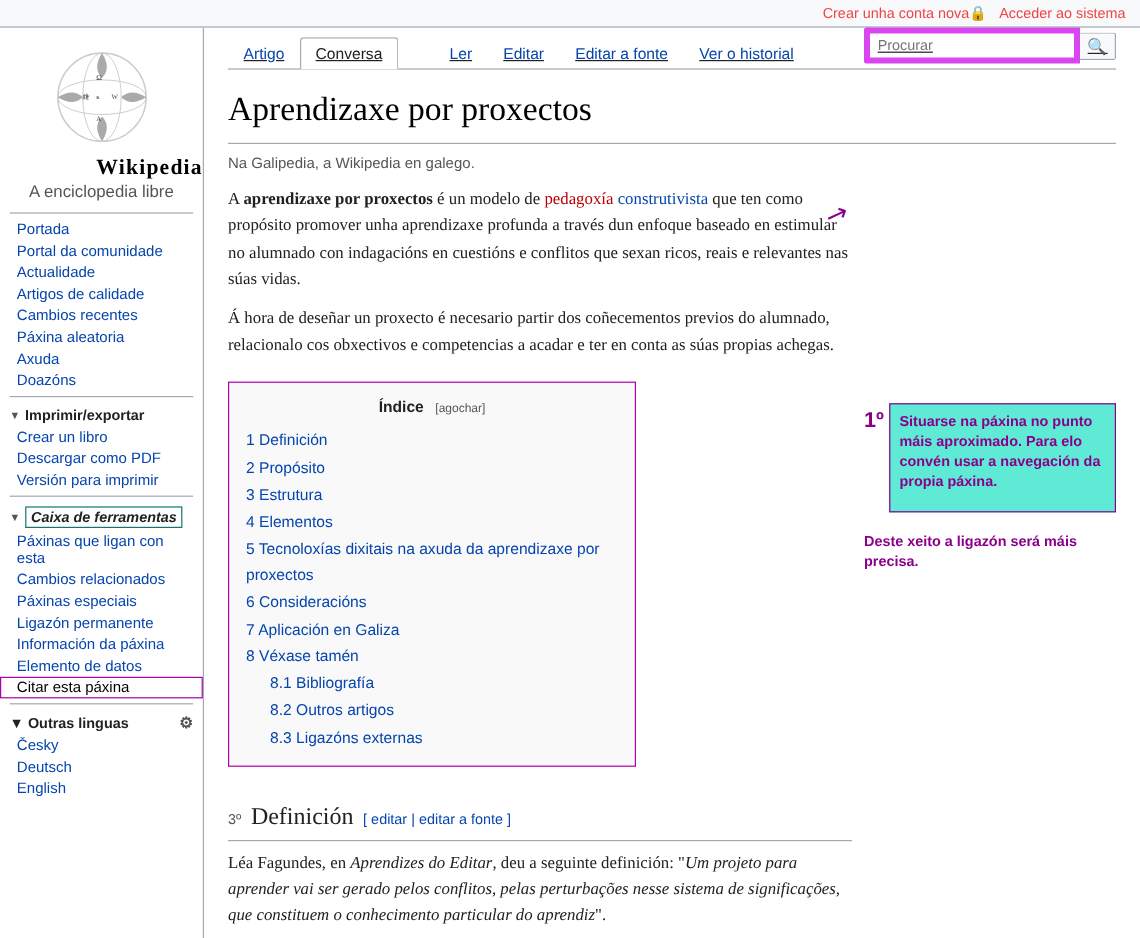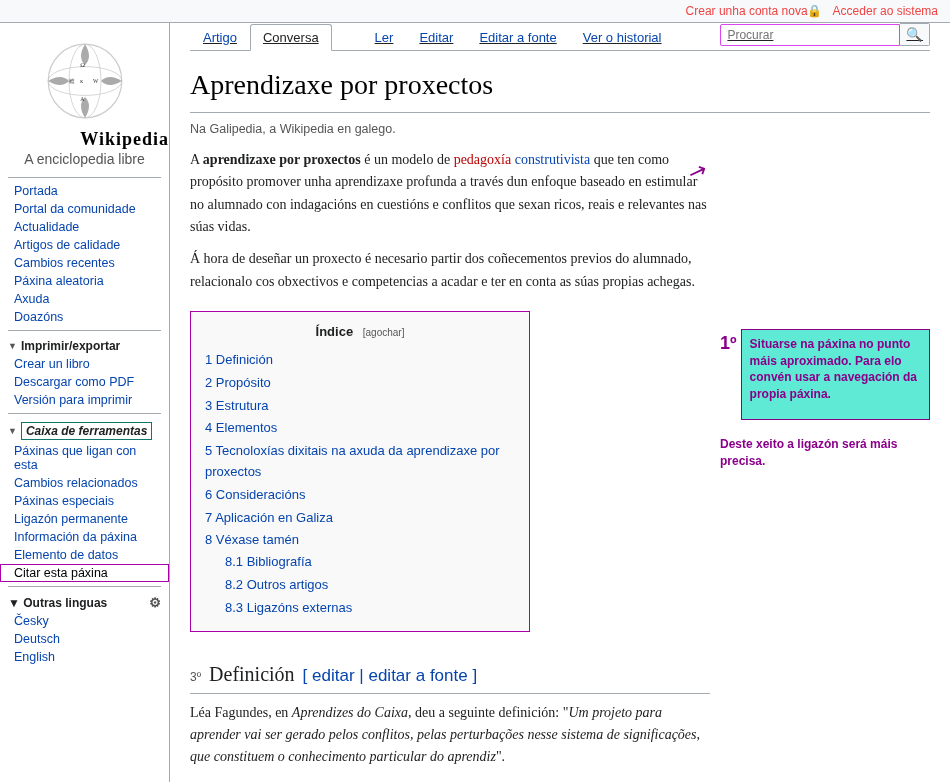--- a/index.html
+++ b/index.html
@@ -133,21 +133,21 @@
       background: #fff;
       color: #202122;
     }
     .tab-spacer { flex: 1; }
     .search-box {
       display: flex;
       align-items: center;
       margin-bottom: 4px;
     }
     .search-box input {
-      border: 1px solid #d946ef;
+      border: 5px solid #d946ef;
       padding: 3px 6px;
       font-size: 12px;
       width: 180px;
       border-radius: 2px 0 0 2px;
       outline: none;
       font-family: Arial, sans-serif;
       color: #999;
     }
     .search-box button {
       border: 1px solid #a2a9b1;
@@ -228,21 +228,21 @@
       gap: 8px;
     }
     .section-num {
       font-size: 12px;
       color: #555;
       font-family: Arial, sans-serif;
       font-weight: normal;
       vertical-align: top;
     }
     .section-edit {
-      font-size: 17px;
+      font-size: 12px;
       color: #0645ad;
       font-family: Arial, sans-serif;
       font-weight: normal;
     }
     .section-edit a { color: #0645ad; text-decoration: none; }
 
     
     .italic { font-style: italic; }
 
     
@@ -420,21 +420,21 @@
           
           <h2 class="section-heading">
             <span class="section-num">3º</span>
             <span>Definición</span>
             <span class="section-edit">
               [ <a>editar</a> | <a>editar a fonte</a> ]
             </span>
           </h2>
 
           <p>
-            <span>Léa Fagundes, en </span><span class="italic">Aprendizes do Caixa</span><span>, deu a seguinte definición: "</span><span class="italic">Um projeto para aprender vai ser gerado pelos conflitos, pelas perturbações nesse sistema de significações, que constituem o conhecimento particular do aprendiz</span><span>".</span>
+            <span>Léa Fagundes, en </span><span class="italic">Aprendizes do Editar</span><span>, deu a seguinte definición: "</span><span class="italic">Um projeto para aprender vai ser gerado pelos conflitos, pelas perturbações nesse sistema de significações, que constituem o conhecimento particular do aprendiz</span><span>".</span>
           </p>
           <p>Nos proxectos de aprendizaxe as dúbidas e intereses do alumnado crean o propio proxecto, ao existir pola súa parte interese por resolver as súas dúbidas.</p>
         </div>
 
         <div class="annotation-col" style="padding-top:180px;">
           <div class="anno-item">
             <div style="display:flex;align-items:flex-start;gap:4px;">
               <span style="font-size:18px;color:#8b008b;font-family:Arial;font-weight:bold;">1º</span>
               <div>
 

